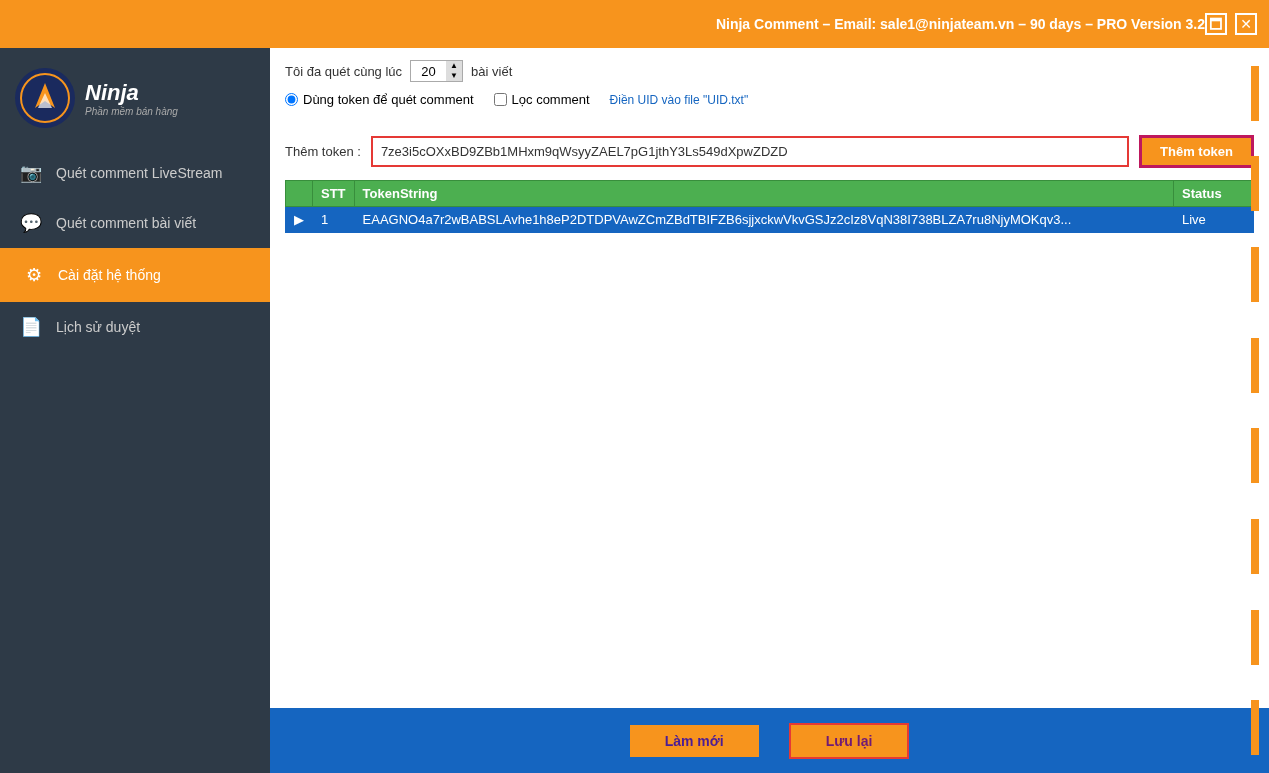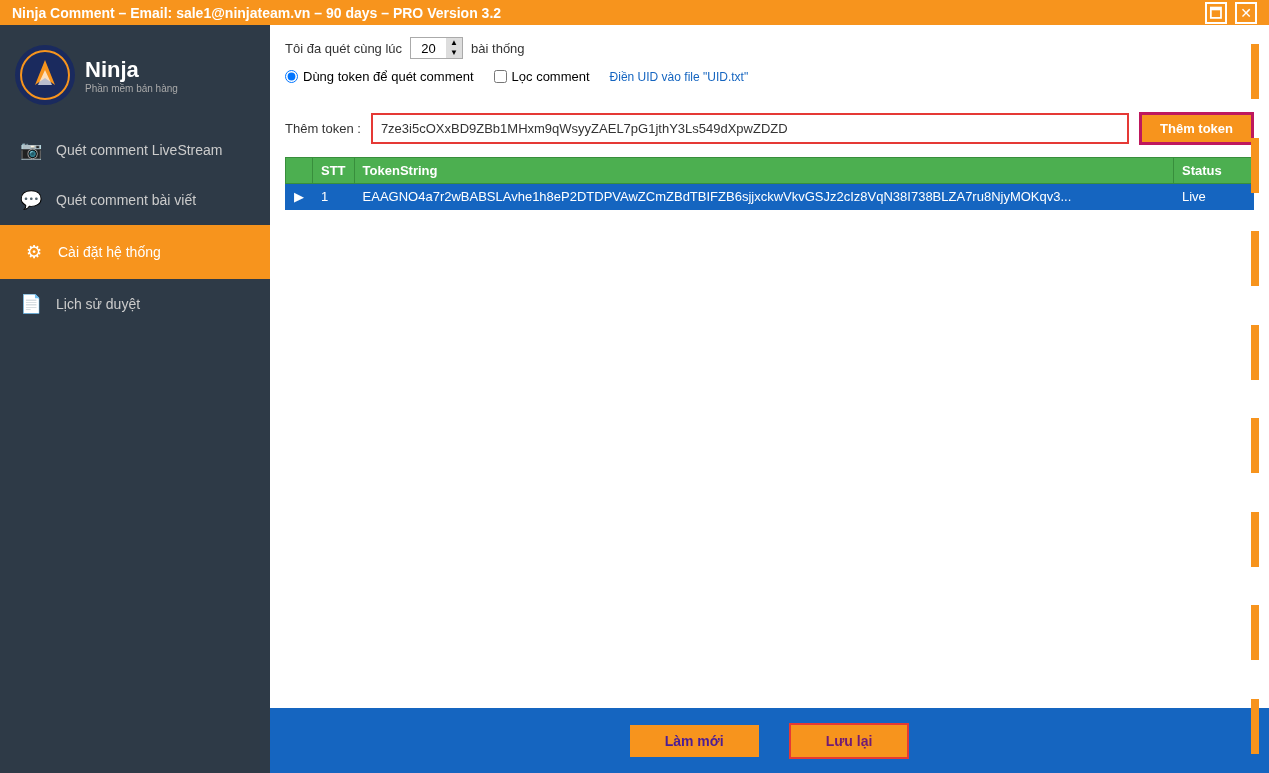--- a/index.html
+++ b/index.html
@@ -16,22 +16,22 @@
 
     
     .title-bar {
       background: #f7941d;
       color: white;
       font-size: 14px;
       font-weight: bold;
       padding: 8px 12px;
       display: flex;
       align-items: center;
-      justify-content: space-between;
-      height: 25px;
+      justify-content: flex-end;
+      height: 48px;
       flex-shrink: 0;
     }
     .title-bar-controls {
       display: flex;
       gap: 8px;
     }
     .title-btn {
       width: 22px;
       height: 22px;
       background: none;
@@ -59,20 +59,21 @@
       display: flex;
       flex-direction: column;
       flex-shrink: 0;
     }
 
     .logo-area {
       padding: 20px 15px;
       display: flex;
       align-items: center;
       gap: 10px;
+      font-style: italic;
     }
 
     .logo-icon {
       width: 60px;
       height: 60px;
       background: #1a2a5e;
       border-radius: 50%;
       display: flex;
       align-items: center;
       justify-content: center;
@@ -351,21 +352,21 @@
 
       <div class="controls-row">
         <span class="label-text">Tôi đa quét cùng lúc</span>
         <div class="spinner-wrap">
           <input class="spinner-input" type="text" value="20" style="">
           <div class="spinner-btns">
             <button class="spinner-btn">▲</button>
             <button class="spinner-btn">▼</button>
           </div>
         </div>
-        <span class="label-text">bài thống</span>
+        <span class="label-text">bài viết</span>
       </div>
 
       <div class="radio-row">
         <label class="radio-item">
           <input type="radio" name="mode" checked="" style="">
           <span>Dùng token để quét comment</span>
         </label>
         <label class="checkbox-item">
           <input type="checkbox" style="">
           <span>Lọc comment</span>

